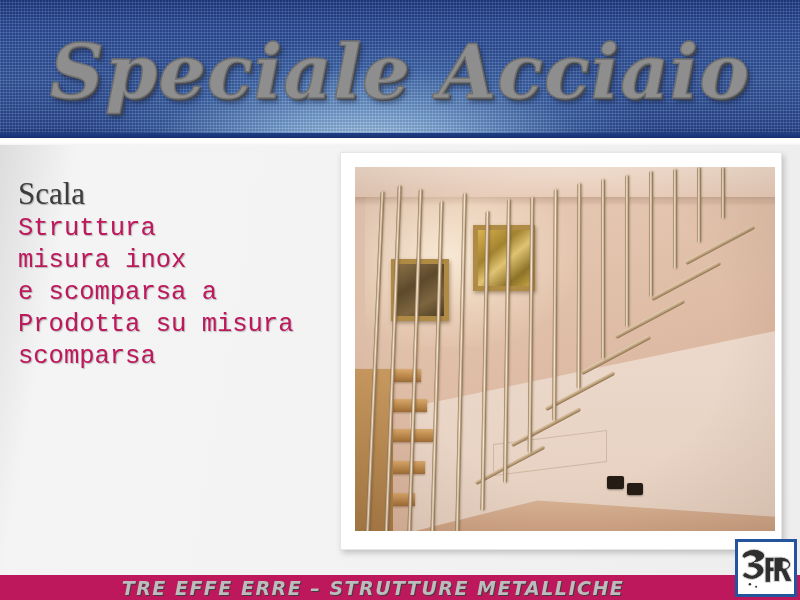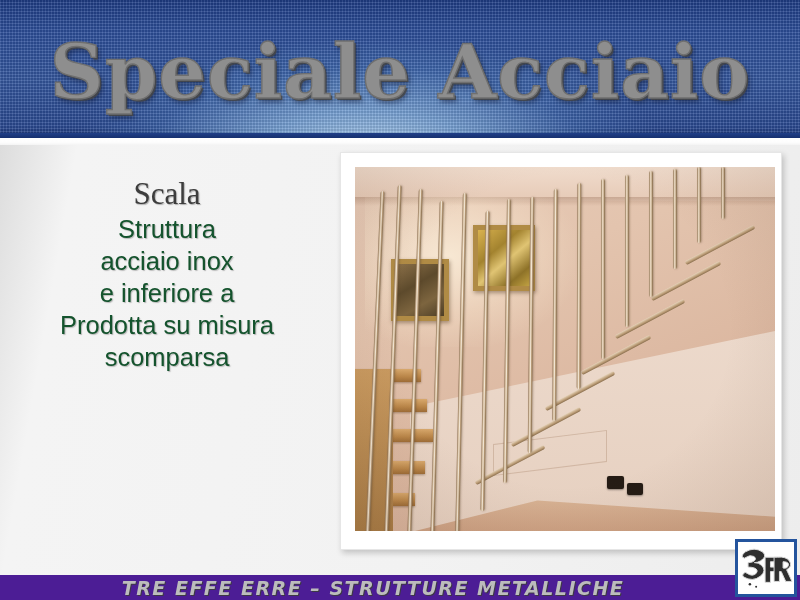--- a/index.html
+++ b/index.html
@@ -66,56 +66,57 @@
     width: 100%; height: 5px;
     background: linear-gradient(180deg, #203f88 0%, #16306e 100%);
   }
 
   .banner-title {
     position: absolute;
     left: 0; top: 22px;
     width: 800px;
     text-align: center;
     font-family: "DejaVu Serif", serif;
+    font-style: italic;
     font-weight: 700;
     font-size: 75px;
     line-height: 100px;
     letter-spacing: 1px;
     color: #8e8e8e;
     -webkit-text-stroke: 1.4px #6f6f6f;
     text-shadow:
       2px 2px 0 rgba(70,70,70,.85),
       3px 4px 5px rgba(20,30,60,.55),
       0 0 1px rgba(255,255,255,.25);
     white-space: nowrap;
     pointer-events: none;
   }
 
   
   .text-col {
     position: absolute;
-    left: 6px;
+    left: 18px;
     top: 176px;
     width: 322px;
-    text-align: center;
+    text-align: left;
     color: #4a4a4a;
   }
   .text-heading {
     font-family: "Liberation Serif", serif;
     font-size: 31px;
     line-height: 35px;
     color: #3d3d3d;
     text-shadow: 1px 1px 1px rgba(150,150,150,.75);
     margin-bottom: 2px;
   }
   .text-lines {
-    font-family: Liberation Sans, sans-serif;
+    font-family: Liberation Mono, monospace;
     font-size: 25.5px;
     line-height: 32px;
-    color: #14532d;
+    color: #be185d;
     text-shadow: 1px 1px 1px rgba(160,160,160,.7);
   }
   .text-lines div { white-space: nowrap; }
 
   
   .photo-frame {
     position: absolute;
     left: 340px;
     top: 152px;
     width: 442px;
@@ -250,21 +251,21 @@
   .photo-vignette {
     position: absolute; inset: 0;
     background: radial-gradient(ellipse at 50% 45%, rgba(0,0,0,0) 55%, rgba(90,60,40,.13) 100%);
   }
 
   
   .footer {
     position: absolute;
     left: 0; top: 575px;
     width: 800px; height: 25px;
-    background: #4c1d95;
+    background: #be185d;
   }
   .footer-text {
     position: absolute;
     left: 0; top: 0;
     width: 746px; height: 25px;
     display: flex;
     align-items: center;
     justify-content: center;
     font-family: "DejaVu Sans", sans-serif;
     font-style: italic;
@@ -303,22 +304,22 @@
     <div class="banner-bottom-edge"></div>
   </div>
 
   <div class="slide-body"></div>
   <div class="body-top-hl"></div>
 
   <div class="text-col">
     <div class="text-heading">Scala</div>
     <div class="text-lines">
       <div>Struttura</div>
-      <div>acciaio inox</div>
-      <div>e inferiore a</div>
+      <div>misura inox</div>
+      <div>e scomparsa a</div>
       <div>Prodotta su misura</div>
       <div>scomparsa</div>
     </div>
   </div>
 
   <div class="photo-frame">
     <div class="photo">
       <div class="wall-upper"></div>
       <div class="ceiling"></div>
       <div class="ceiling-shadow"></div>

